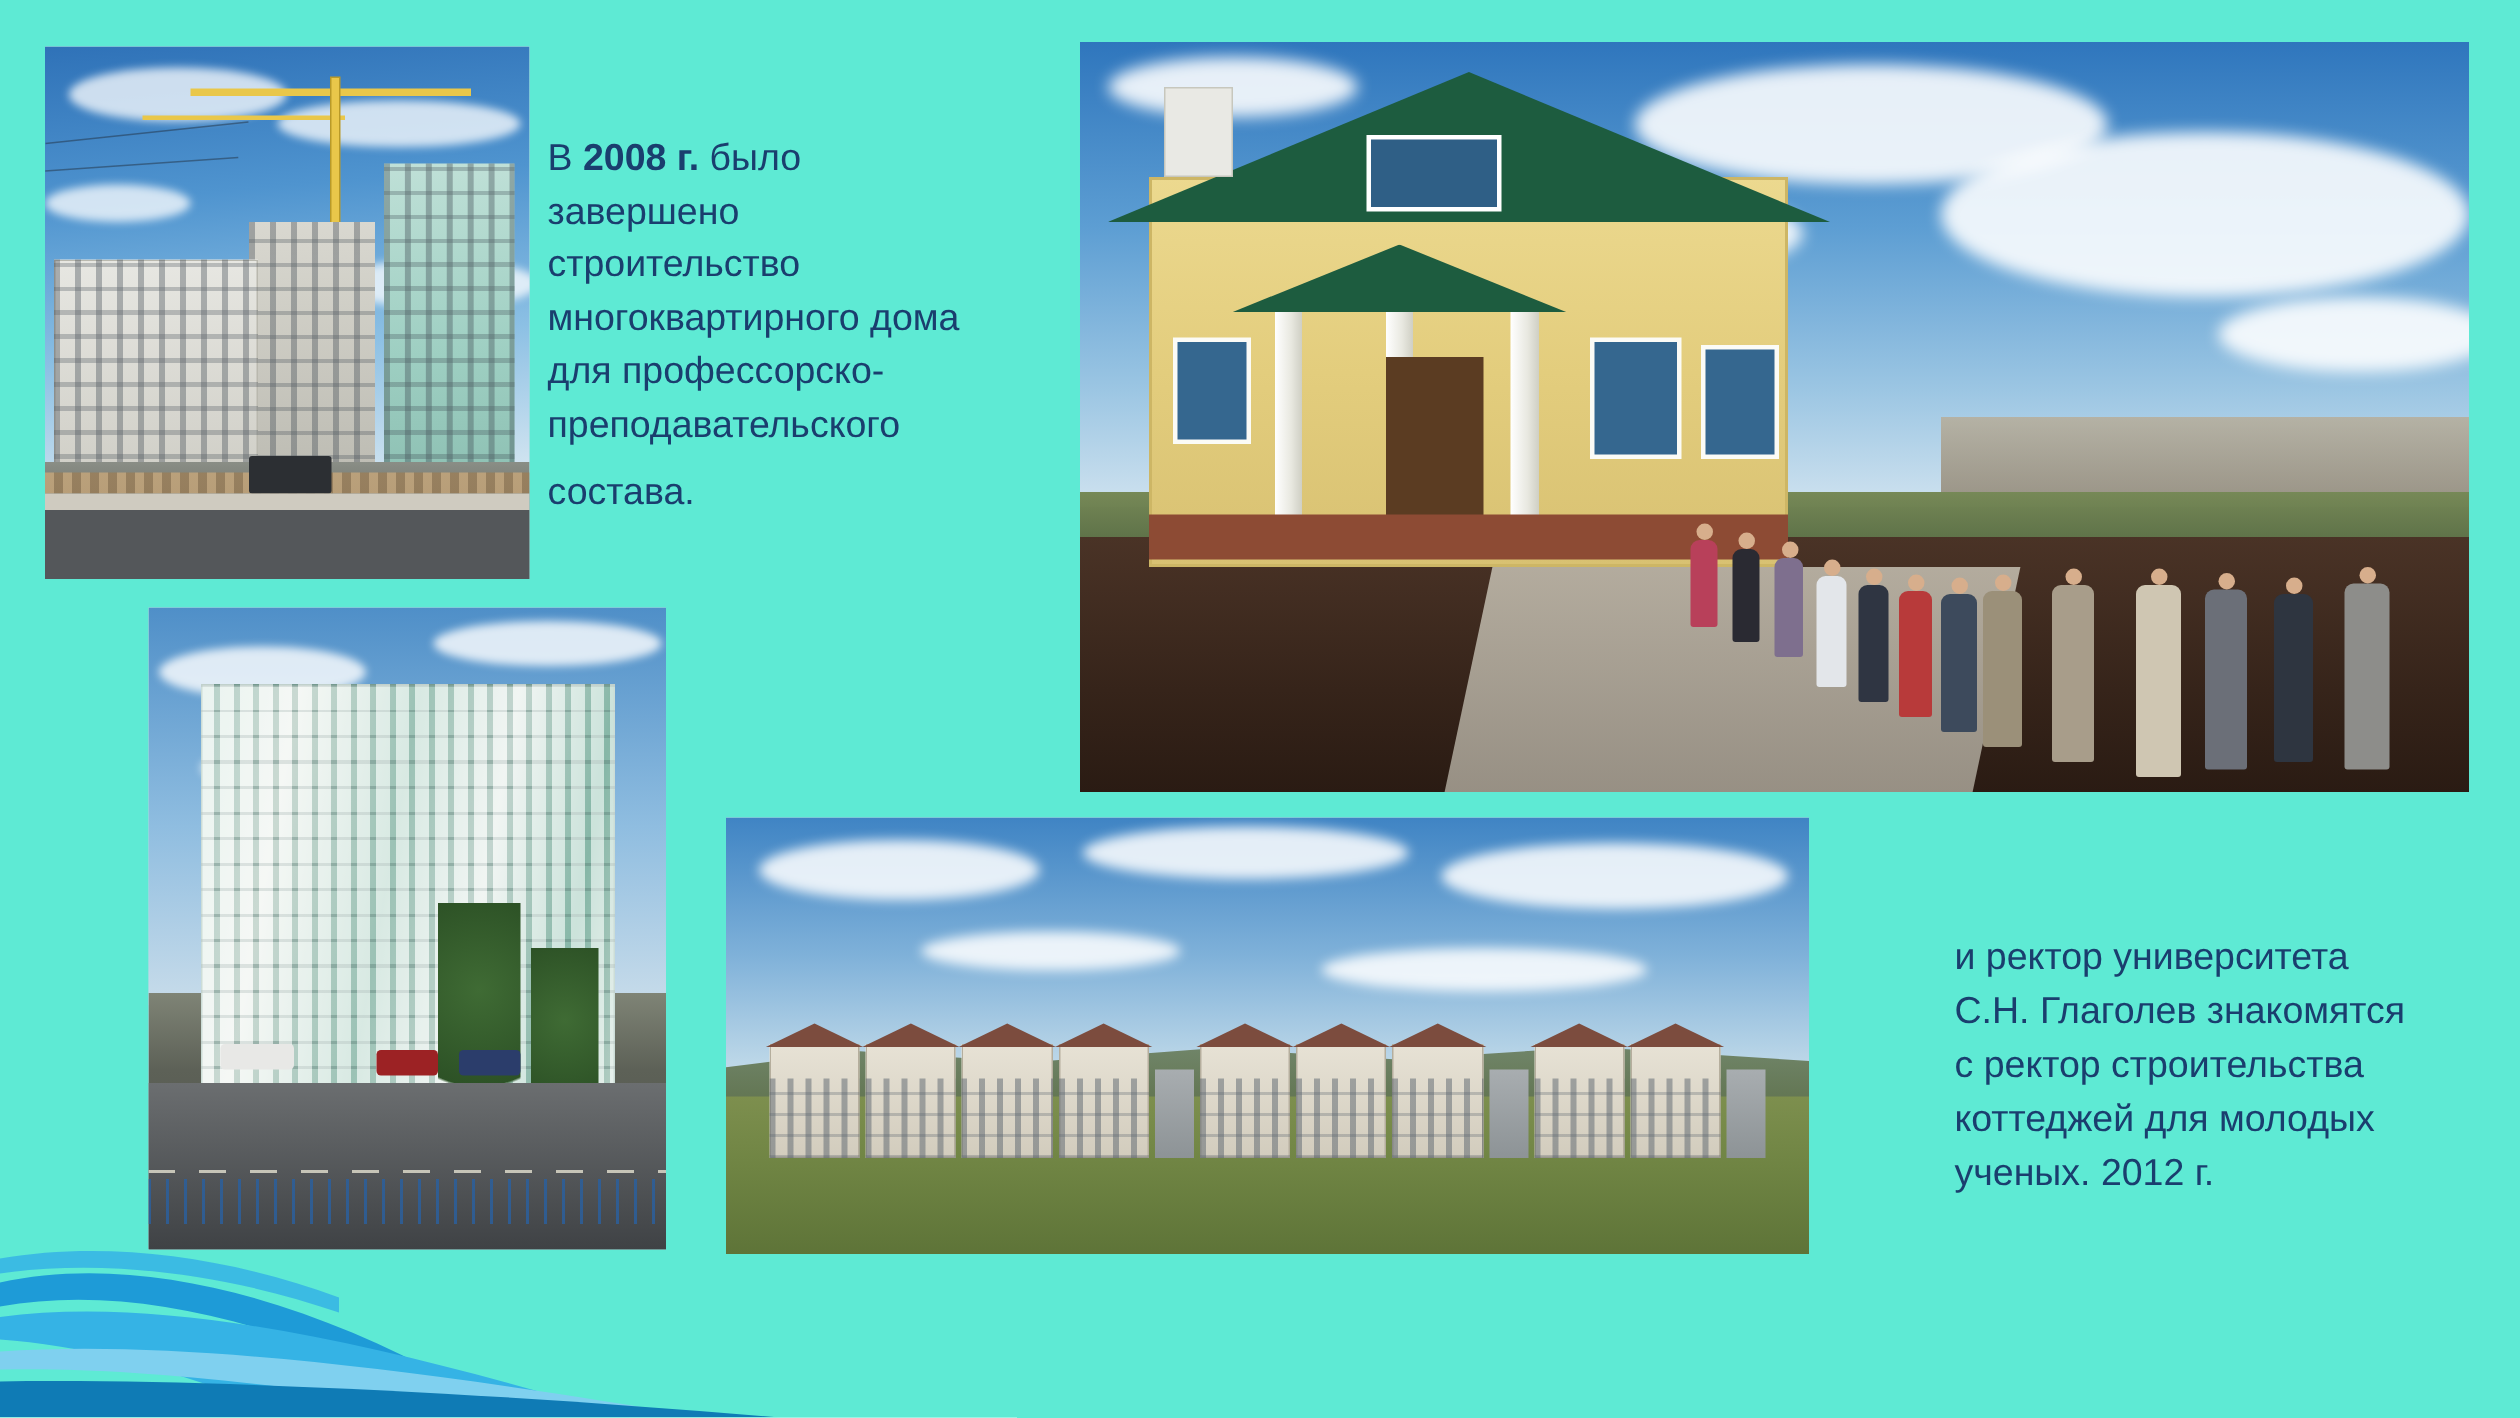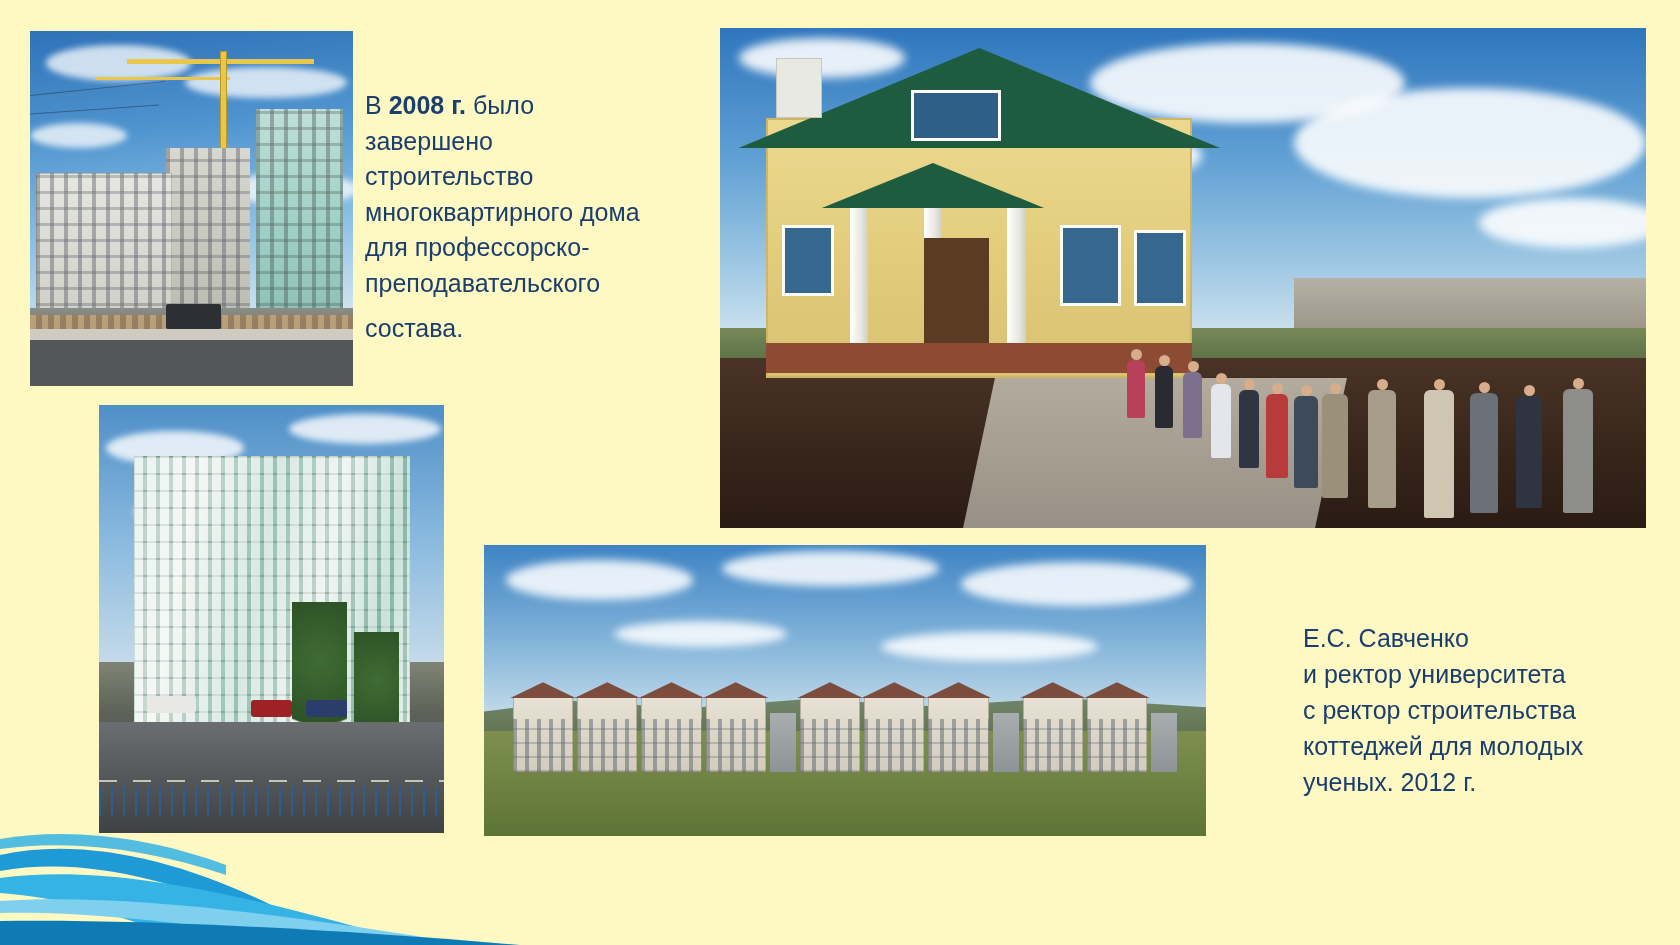--- a/index.html
+++ b/index.html
@@ -12,21 +12,21 @@
     background: #ffffff;
     font-family: "Liberation Sans", sans-serif;
     overflow: hidden;
     position: relative;
   }
   .slide {
     position: absolute;
     left: 0; top: 0;
     width: 1680px;
     height: 945px;
-    background: #fef9c3;
+    background: #5eead4;
     overflow: hidden;
   }
 
   
   .text-block {
     position: absolute;
     color: #1a3e6e;
     font-size: 25px;
     line-height: 1.42;
   }
@@ -476,22 +476,22 @@
         <div class="cot"></div>
         <div class="gap-box"></div>
         <div class="cot"></div>
         <div class="cot"></div>
         <div class="gap-box"></div>
       </div>
     </div>
   </div>
 
   <div class="text-block" id="text-right">
-    <div>Е.С. Савченко</div>
     <div>и ректор университета</div>
+    <div>С.Н. Глаголев знакомятся</div>
     <div>с ректор строительства</div>
     <div>коттеджей для молодых</div>
     <div>ученых. 2012 г.</div>
   </div>
 
   <div class="swoosh-wrap">
     <svg width="560" height="230" viewBox="0 0 560 230" xmlns="http://www.w3.org/2000/svg">
       <path d="M0,140 C90,120 200,150 300,205 L300,222 C190,168 90,140 0,156 Z" fill="#1e9bd7"></path>
       <path d="M0,163 C110,148 250,180 420,230 L200,230 C120,200 60,182 0,178 Z" fill="#35b3e5"></path>
       <path d="M0,186 C120,178 280,198 470,230 L330,230 C180,206 80,196 0,198 Z" fill="#7fd0ef"></path>

